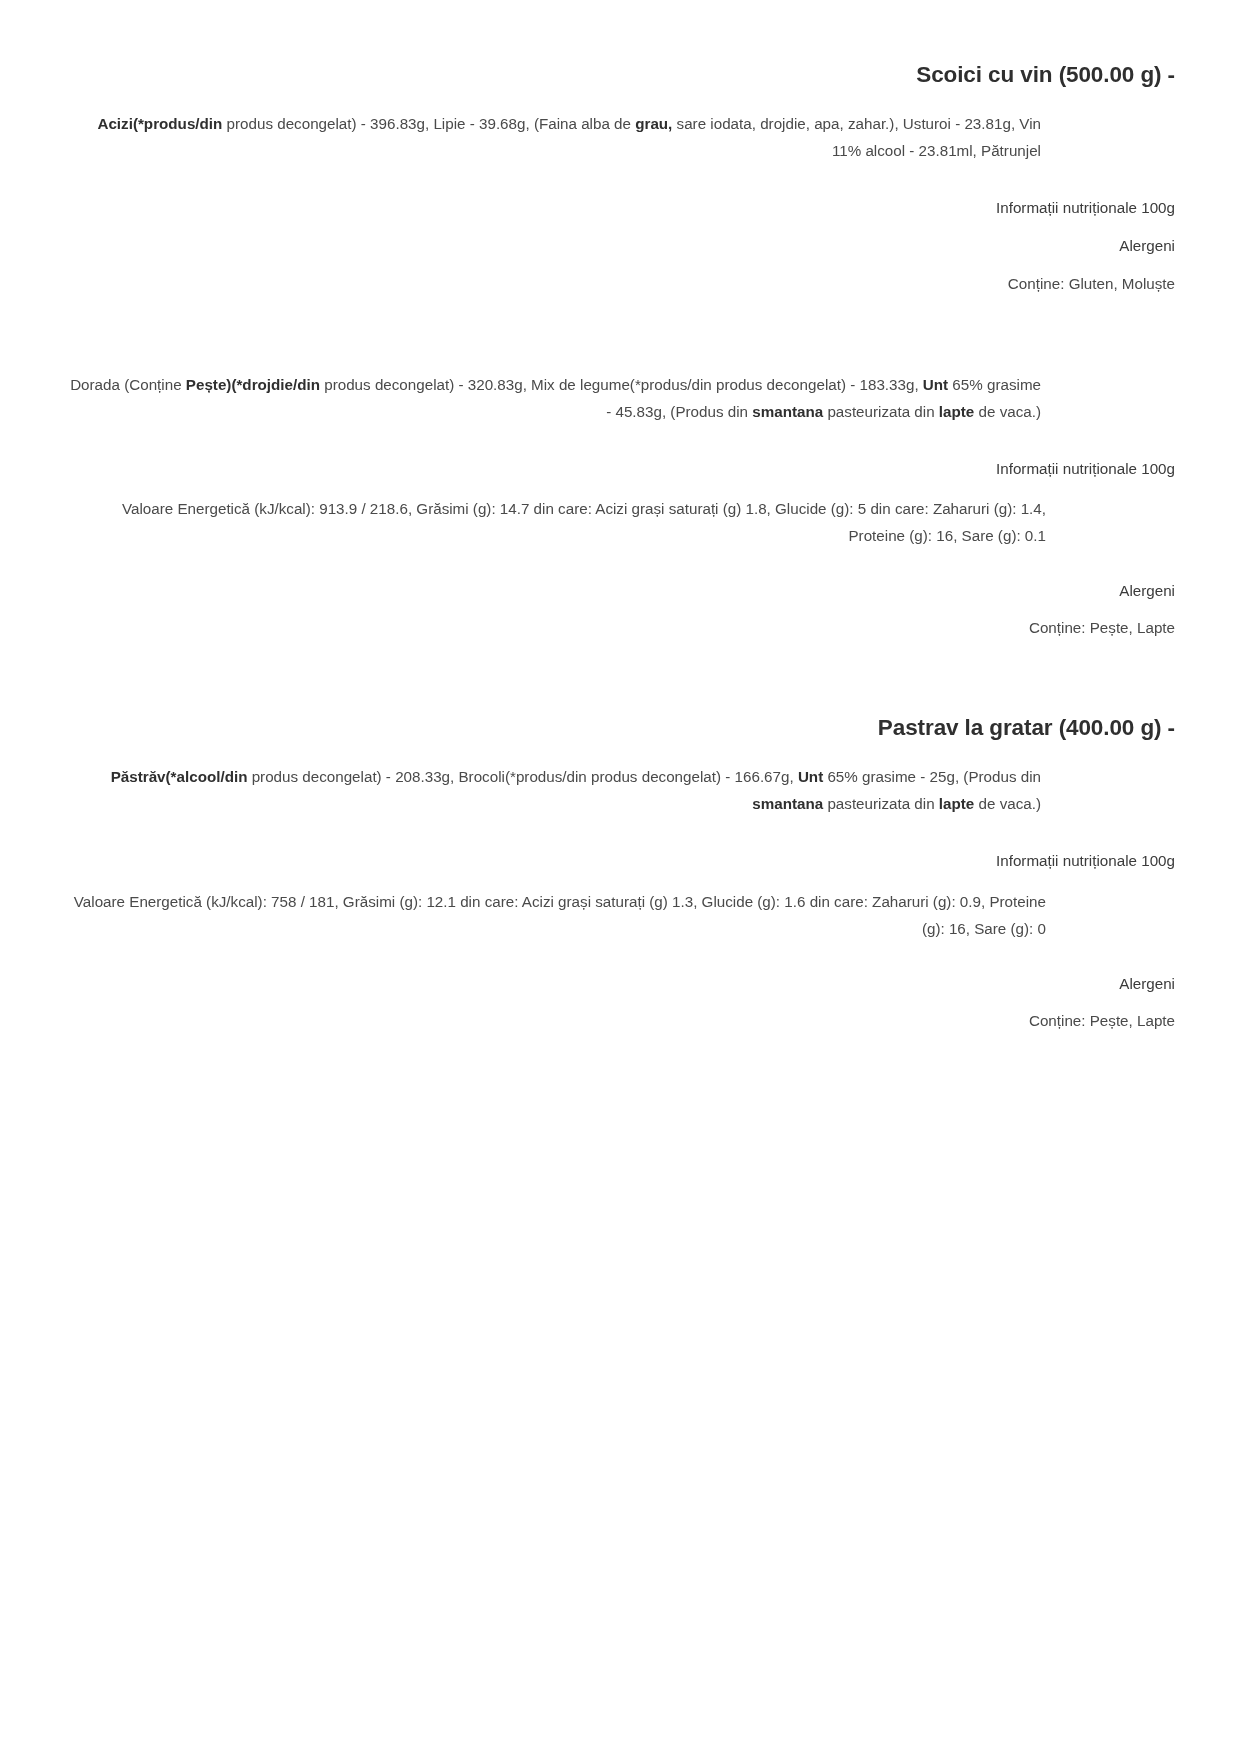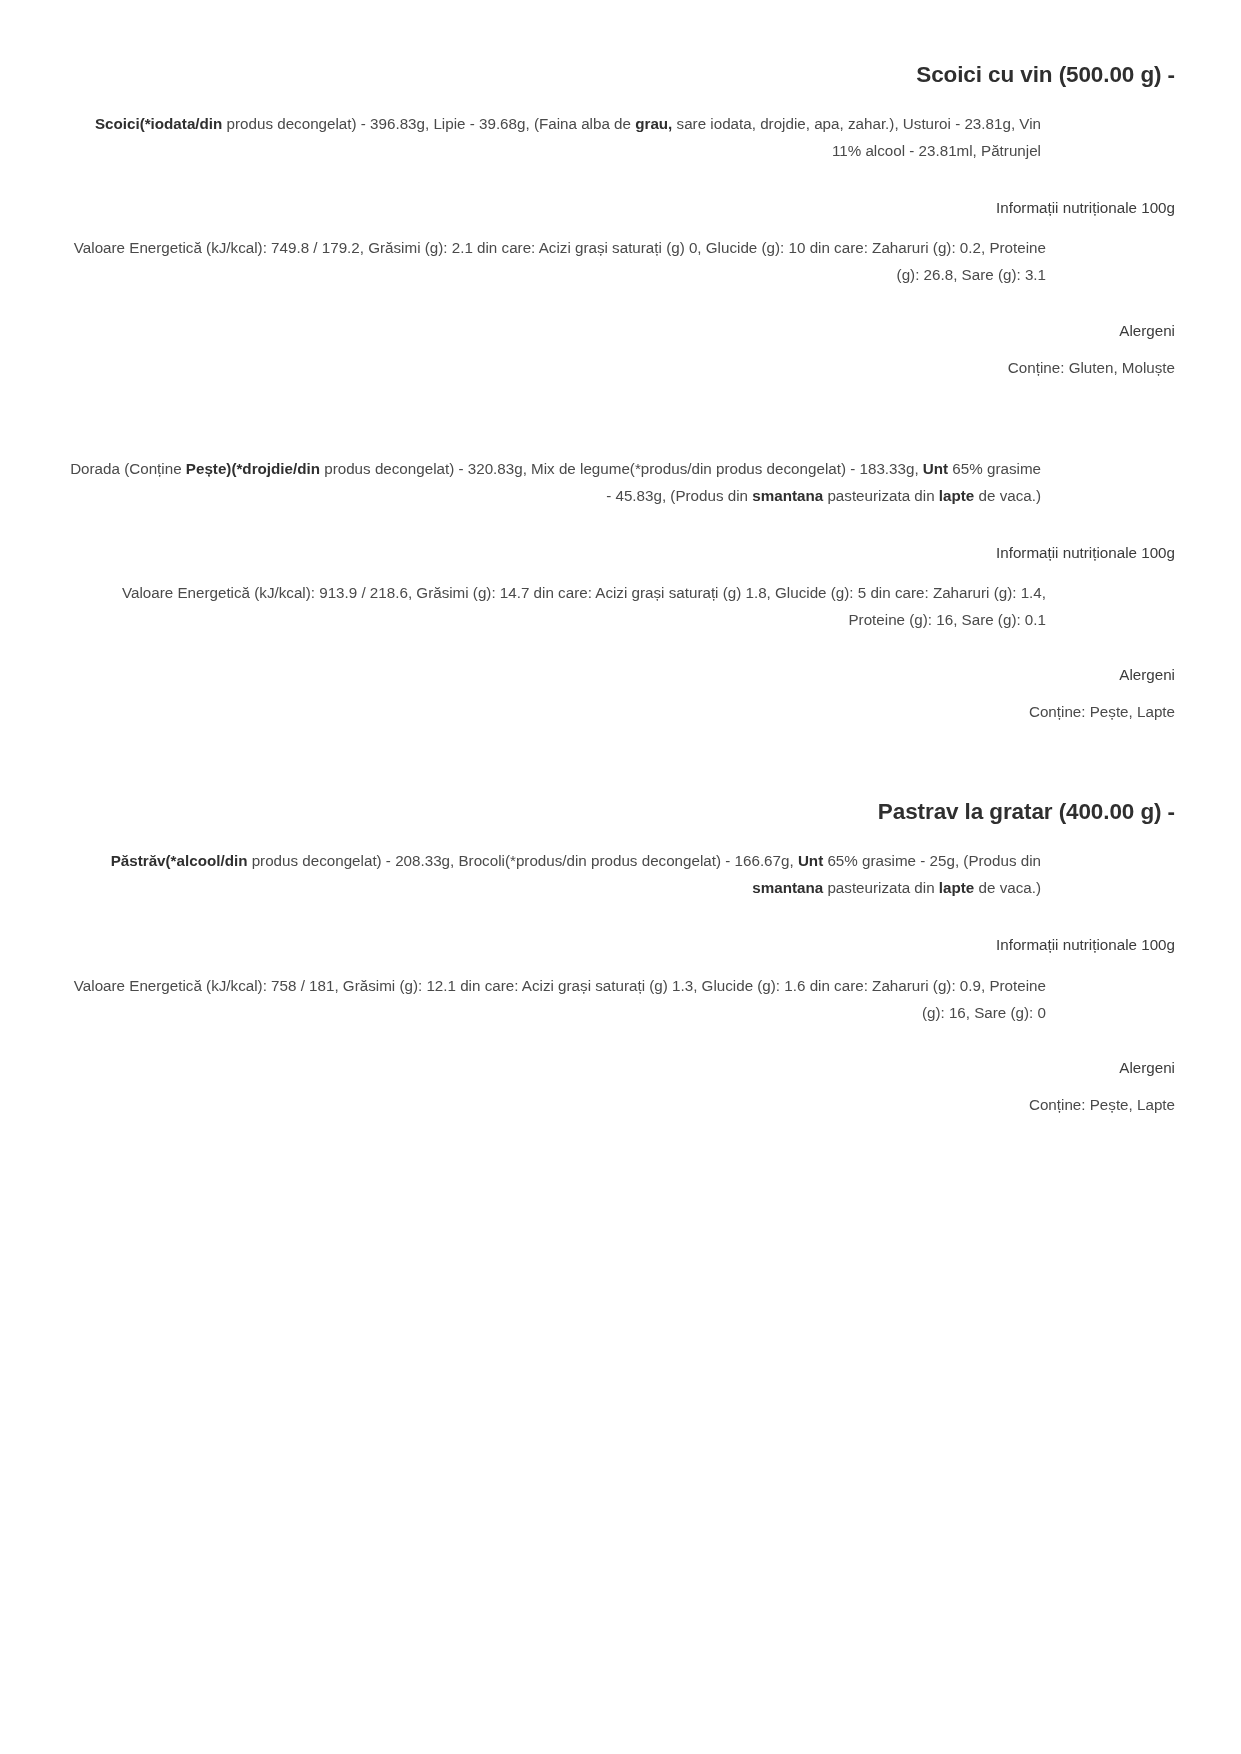--- a/index.html
+++ b/index.html
@@ -75,23 +75,22 @@
     height: 560px;
   }
 </style>
 </head>
 <body>
 
 <div class="page">
 
   <div class="product">
     <h2 class="product-title">Scoici cu vin (500.00 g) -</h2>
-    <p class="ingredients"><b>Scoici(*iodata/din</b> produs decongelat) - 396.83g, Lipie - 39.68g,  (Faina alba de <b>grau,</b> sare iodata, drojdie, apa, zahar.), Usturoi - 23.81g, Vin  11% alcool - 23.81ml, Pătrunjel</p>
+    <p class="ingredients"><b>Acizi(*produs/din</b> produs decongelat) - 396.83g, Lipie - 39.68g,  (Faina alba de <b>grau,</b> sare iodata, drojdie, apa, zahar.), Usturoi - 23.81g, Vin  11% alcool - 23.81ml, Pătrunjel</p>
     <p class="section-label">Informații nutriționale 100g</p>
-    <p class="nutrition">Valoare Energetică (kJ/kcal): 749.8 / 179.2, Grăsimi (g): 2.1 din care: Acizi grași saturați (g) 0, Glucide (g): 10 din care: Zaharuri (g): 0.2, Proteine (g): 26.8, Sare (g): 3.1</p>
     <p class="allergen-label">Alergeni</p>
     <p class="allergens">Conține: Gluten, Moluște</p>
   </div>
 
   <div class="product">
     <p class="ingredients">Dorada (Conține <b>Pește)(*drojdie/din</b> produs decongelat) - 320.83g, Mix de legume(*produs/din produs decongelat) - 183.33g, <b>Unt</b> 65% grasime - 45.83g,  (Produs din <b>smantana</b> pasteurizata din <b>lapte</b> de vaca.)</p>
     <p class="section-label">Informații nutriționale 100g</p>
     <p class="nutrition">Valoare Energetică (kJ/kcal): 913.9 / 218.6, Grăsimi (g): 14.7 din care: Acizi grași saturați (g) 1.8, Glucide (g): 5 din care: Zaharuri (g): 1.4, Proteine (g): 16, Sare (g): 0.1</p>
     <p class="allergen-label">Alergeni</p>
     <p class="allergens">Conține: Pește, Lapte</p>

